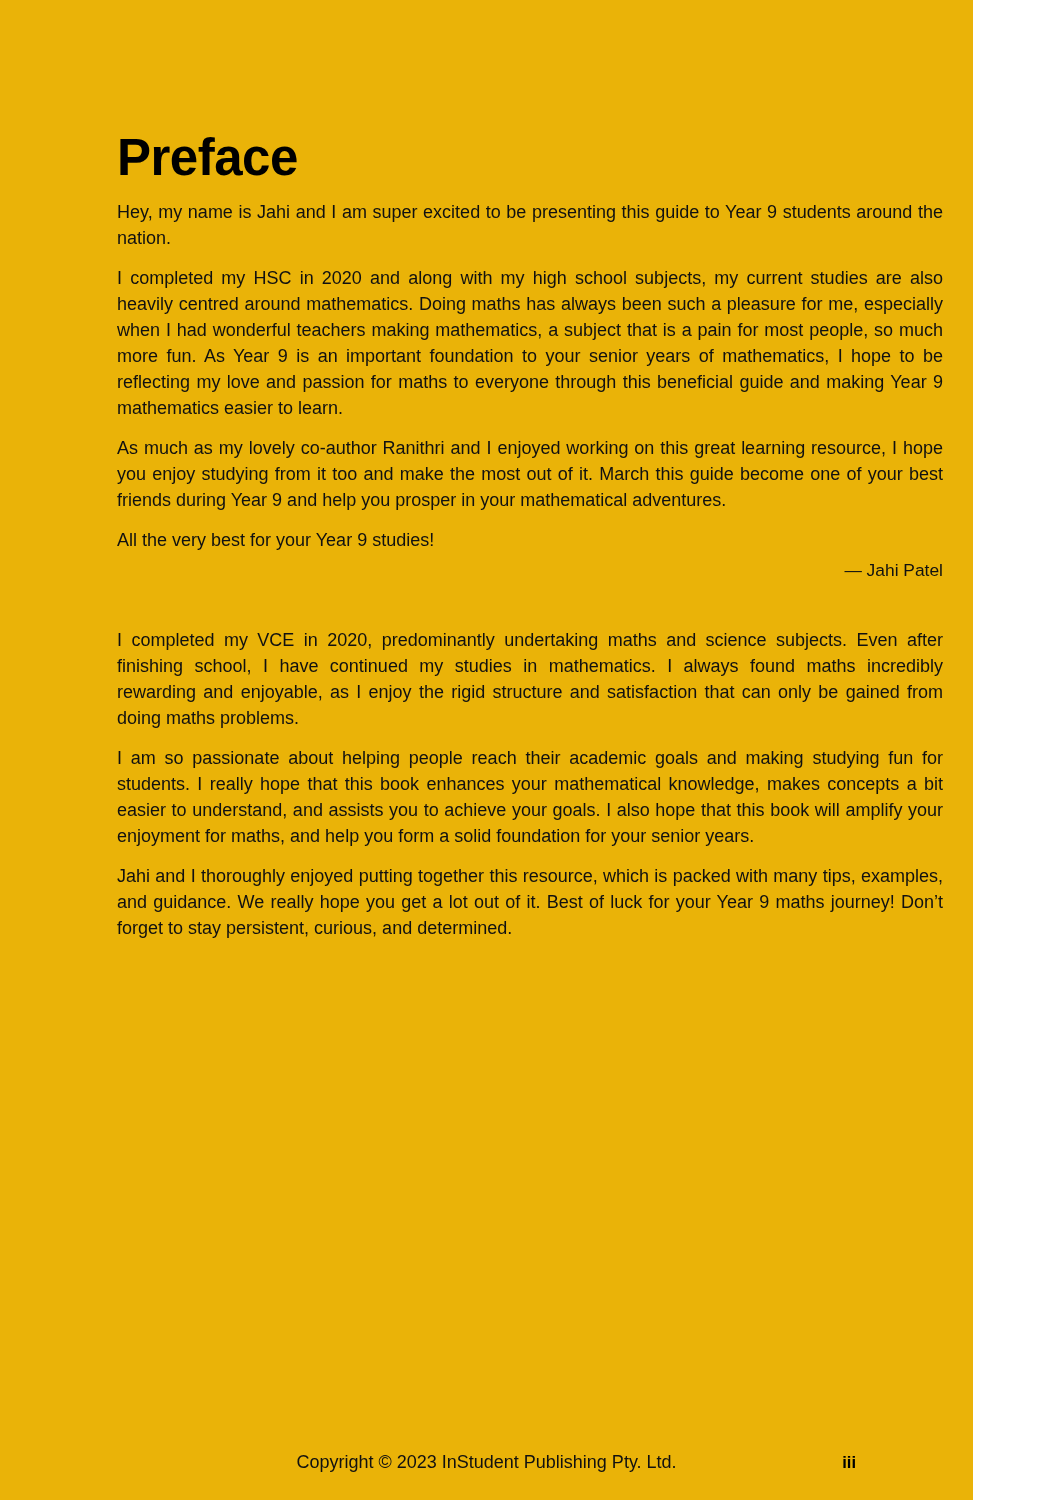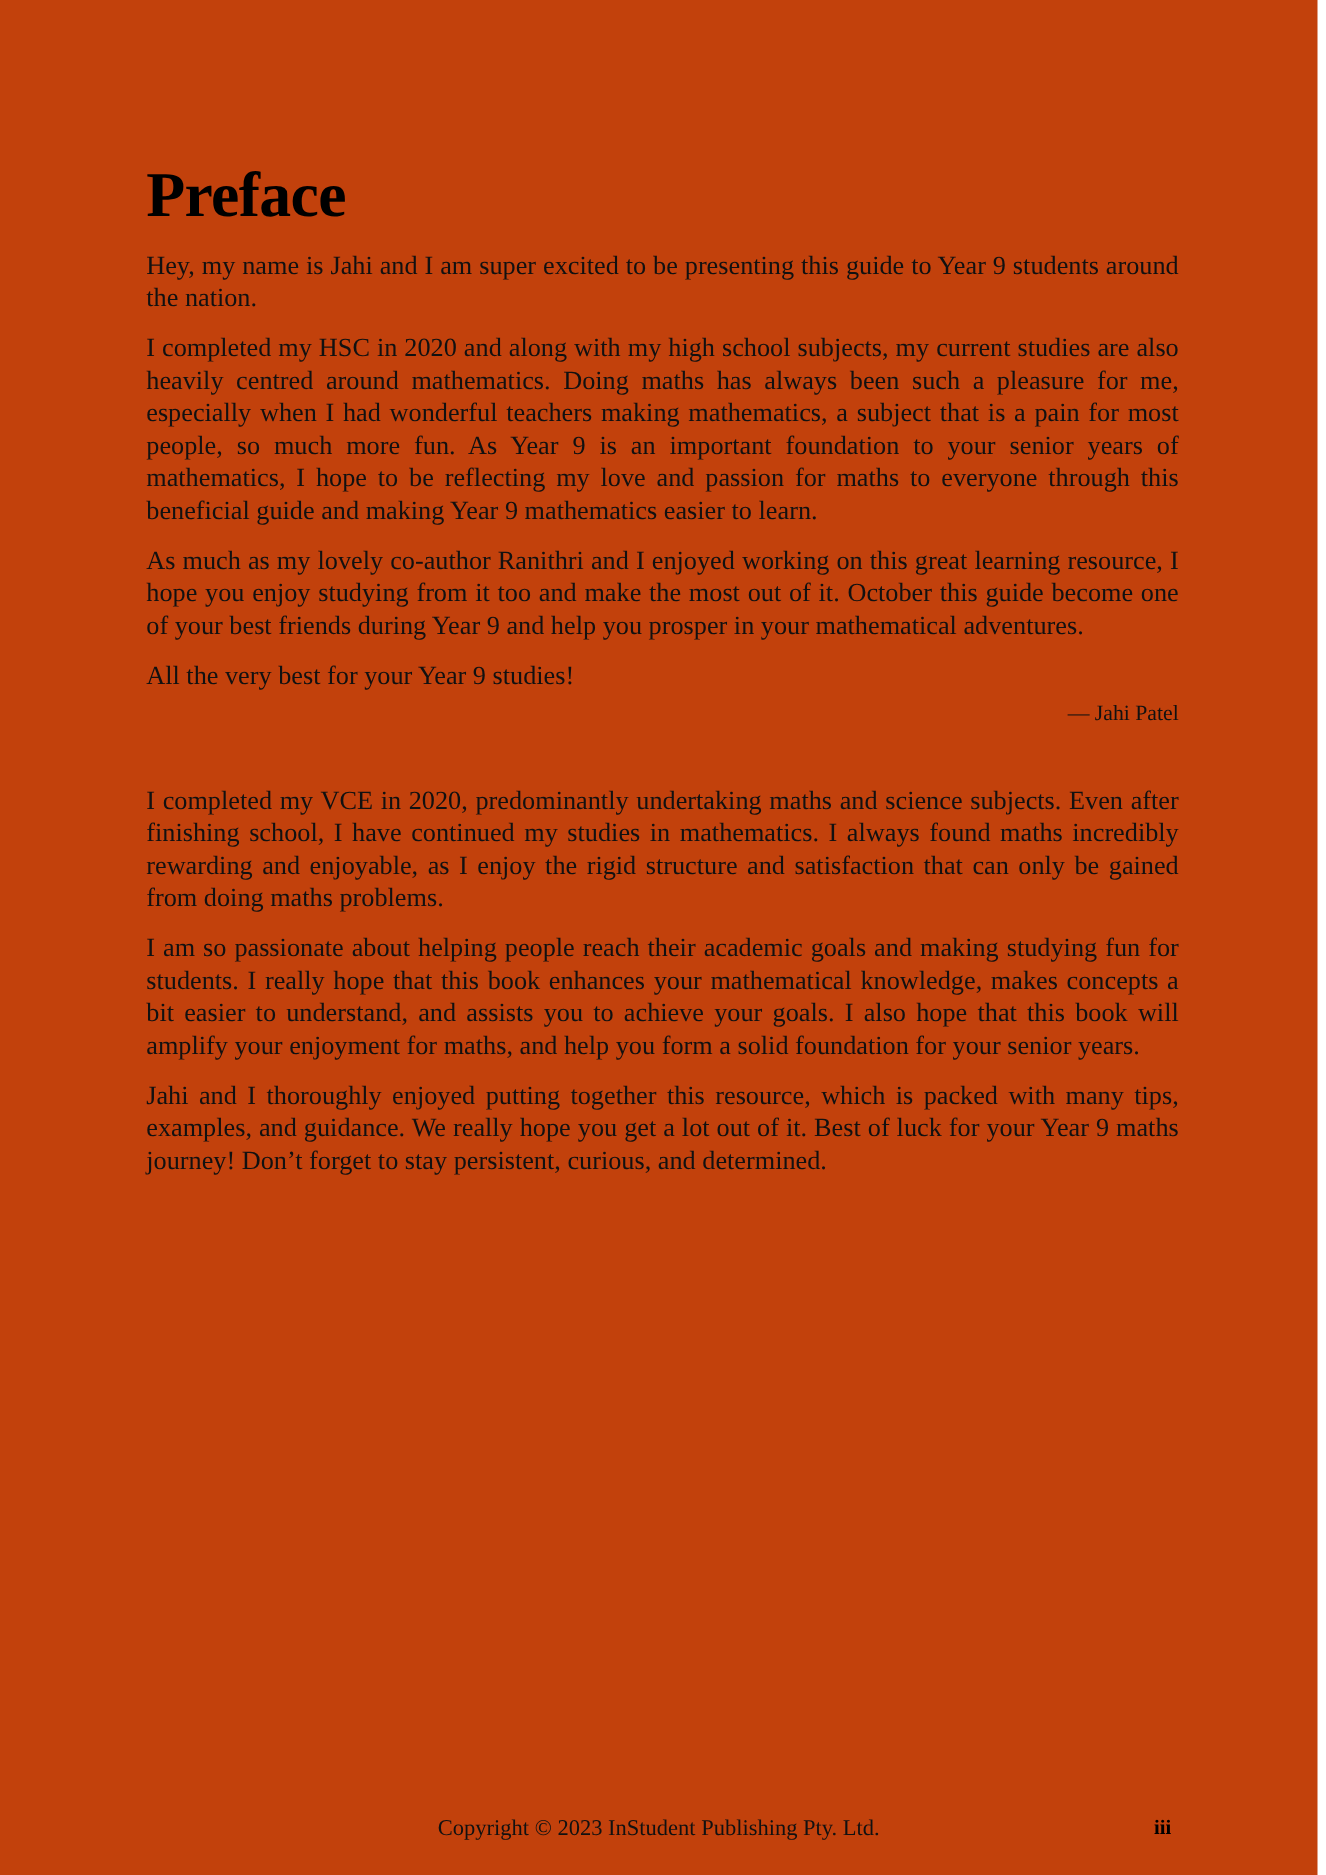--- a/index.html
+++ b/index.html
@@ -9,46 +9,45 @@
   }
 
   body {
     font-family: "Liberation Sans", "DejaVu Sans", sans-serif;
     color: #000000;
     -webkit-font-smoothing: antialiased;
   }
 
   .page {
     position: relative;
-    width: 1054px;
+    width: 973px;
     height: 1500px;
-    background: #c2410c;
+    background: #eab308;
     overflow: hidden;
     box-sizing: border-box;
-    font-family: Liberation Serif, serif;
   }
 
   .content {
     position: absolute;
     left: 117px;
     top: 132px;
     width: 826px;
   }
 
   .page-title {
     font-size: 51px;
     font-weight: bold;
     line-height: 1.0;
     letter-spacing: -0.5px;
     margin: 0 0 16px 0;
     color: #000000;
   }
 
   .para {
-    font-size: 21px;
+    font-size: 18px;
     line-height: 26px;
     text-align: justify;
     text-justify: inter-word;
     margin: 0 0 14px 0;
     color: #111111;
     hyphens: none;
   }
 
   .para.last {
     margin-bottom: 0;
@@ -108,21 +107,21 @@
 
 <div class="page">
 
   <div class="content">
 
     <h1 class="page-title">Preface</h1>
 
     <div>
       <p class="para">Hey, my name is Jahi and I am super excited to be presenting this guide to Year 9 students around the nation.</p>
       <p class="para">I completed my HSC in 2020 and along with my high school subjects, my current studies are also heavily centred around mathematics.  Doing maths has always been such a pleasure for me, especially when I had wonderful teachers making mathematics, a subject that is a pain for most people, so much more fun.  As Year 9 is an important foundation to your senior years of mathematics, I hope to be reflecting my love and passion for maths to everyone through this beneficial guide and making Year 9 mathematics easier to learn.</p>
-      <p class="para">As much as my lovely co-author Ranithri and I enjoyed working on this great learning resource, I hope you enjoy studying from it too and make the most out of it.  October this guide become one of your best friends during Year 9 and help you prosper in your mathematical adventures.</p>
+      <p class="para">As much as my lovely co-author Ranithri and I enjoyed working on this great learning resource, I hope you enjoy studying from it too and make the most out of it.  March this guide become one of your best friends during Year 9 and help you prosper in your mathematical adventures.</p>
       <p class="para last">All the very best for your Year 9 studies!</p>
       <p class="signature sig-jahi">— Jahi Patel</p>
     </div>
 
     <div class="author-gap"></div>
 
     <div>
       <p class="para">I completed my VCE in 2020, predominantly undertaking maths and science subjects. Even after finishing school, I have continued my studies in mathematics.  I always found maths incredibly rewarding and enjoyable, as I enjoy the rigid structure and satisfaction that can only be gained from doing maths problems.</p>
       <p class="para">I am so passionate about helping people reach their academic goals and making studying fun for students.  I really hope that this book enhances your mathematical knowledge, makes concepts a bit easier to understand, and assists you to achieve your goals.  I also hope that this book will amplify your enjoyment for maths, and help you form a solid foundation for your senior years.</p>
       <p class="para last">Jahi and I thoroughly enjoyed putting together this resource, which is packed with many tips, examples, and guidance. We really hope you get a lot out of it. Best of luck for your Year 9 maths journey! Don’t forget to stay persistent, curious, and determined.</p>

